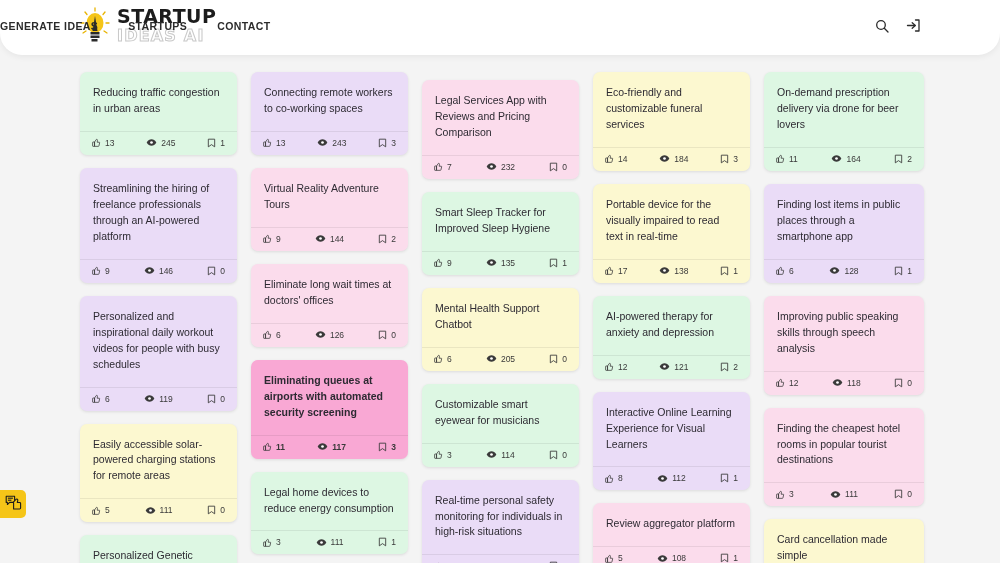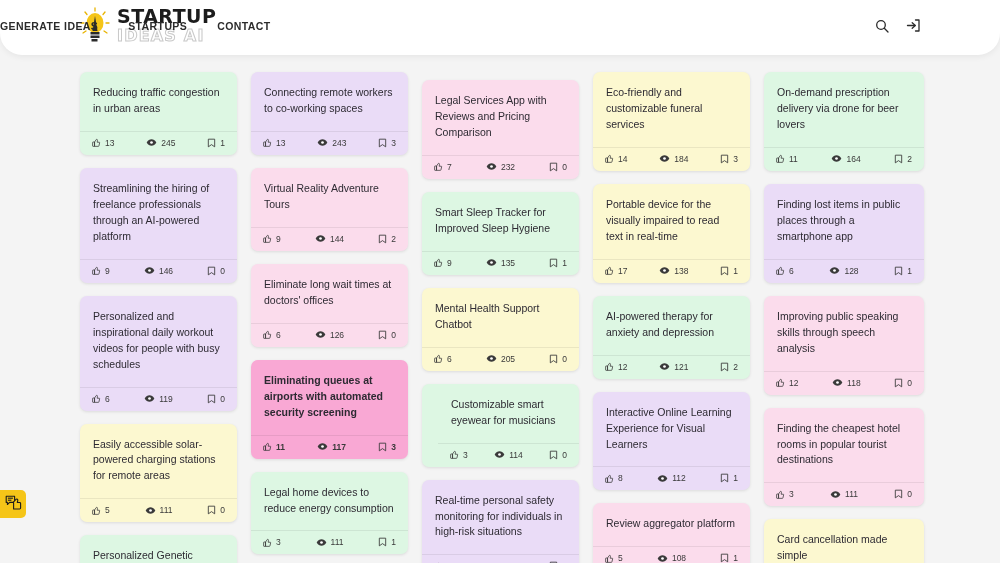--- a/index.html
+++ b/index.html
@@ -555,21 +555,21 @@
           <span class="stat">
             <span>
               <svg width="9" height="10" viewBox="0 0 9 11" fill="none" stroke="#3a3a3a" stroke-width="0.95" stroke-linejoin="round">
                 <path d="M1 1.3h7v8.4L4.5 7.3 1 9.7z"></path>
               </svg>
             </span>
             <span>0</span>
           </span>
         </div>
       </div>
-      <div class="card" style="background: rgb(221, 247, 227); padding-left: 16px;">
+      <div class="card" style="background: rgb(221, 247, 227);">
         <div class="card-title">Customizable smart eyewear for musicians</div>
         <div class="card-stats">
           <span class="stat">
             <span>
               <svg width="9" height="9" viewBox="0 0 11 11" fill="none" stroke="#3a3a3a" stroke-width="0.95" stroke-linejoin="round">
                 <path d="M3.1 10.2h4.6a0.8 0.8 0 0 0 0.79-0.63l0.83-3.6a0.65 0.65 0 0 0-0.64-0.8H6.3l0.42-2.2A1.0 1.0 0 0 0 5.26 1.8L3.1 4.9z"></path>
                 <path d="M3.1 4.9H1.3a0.55 0.55 0 0 0-0.55 0.55v4.2a0.55 0.55 0 0 0 0.55 0.55h1.8z"></path>
               </svg>
             </span>
             <span>3</span>

